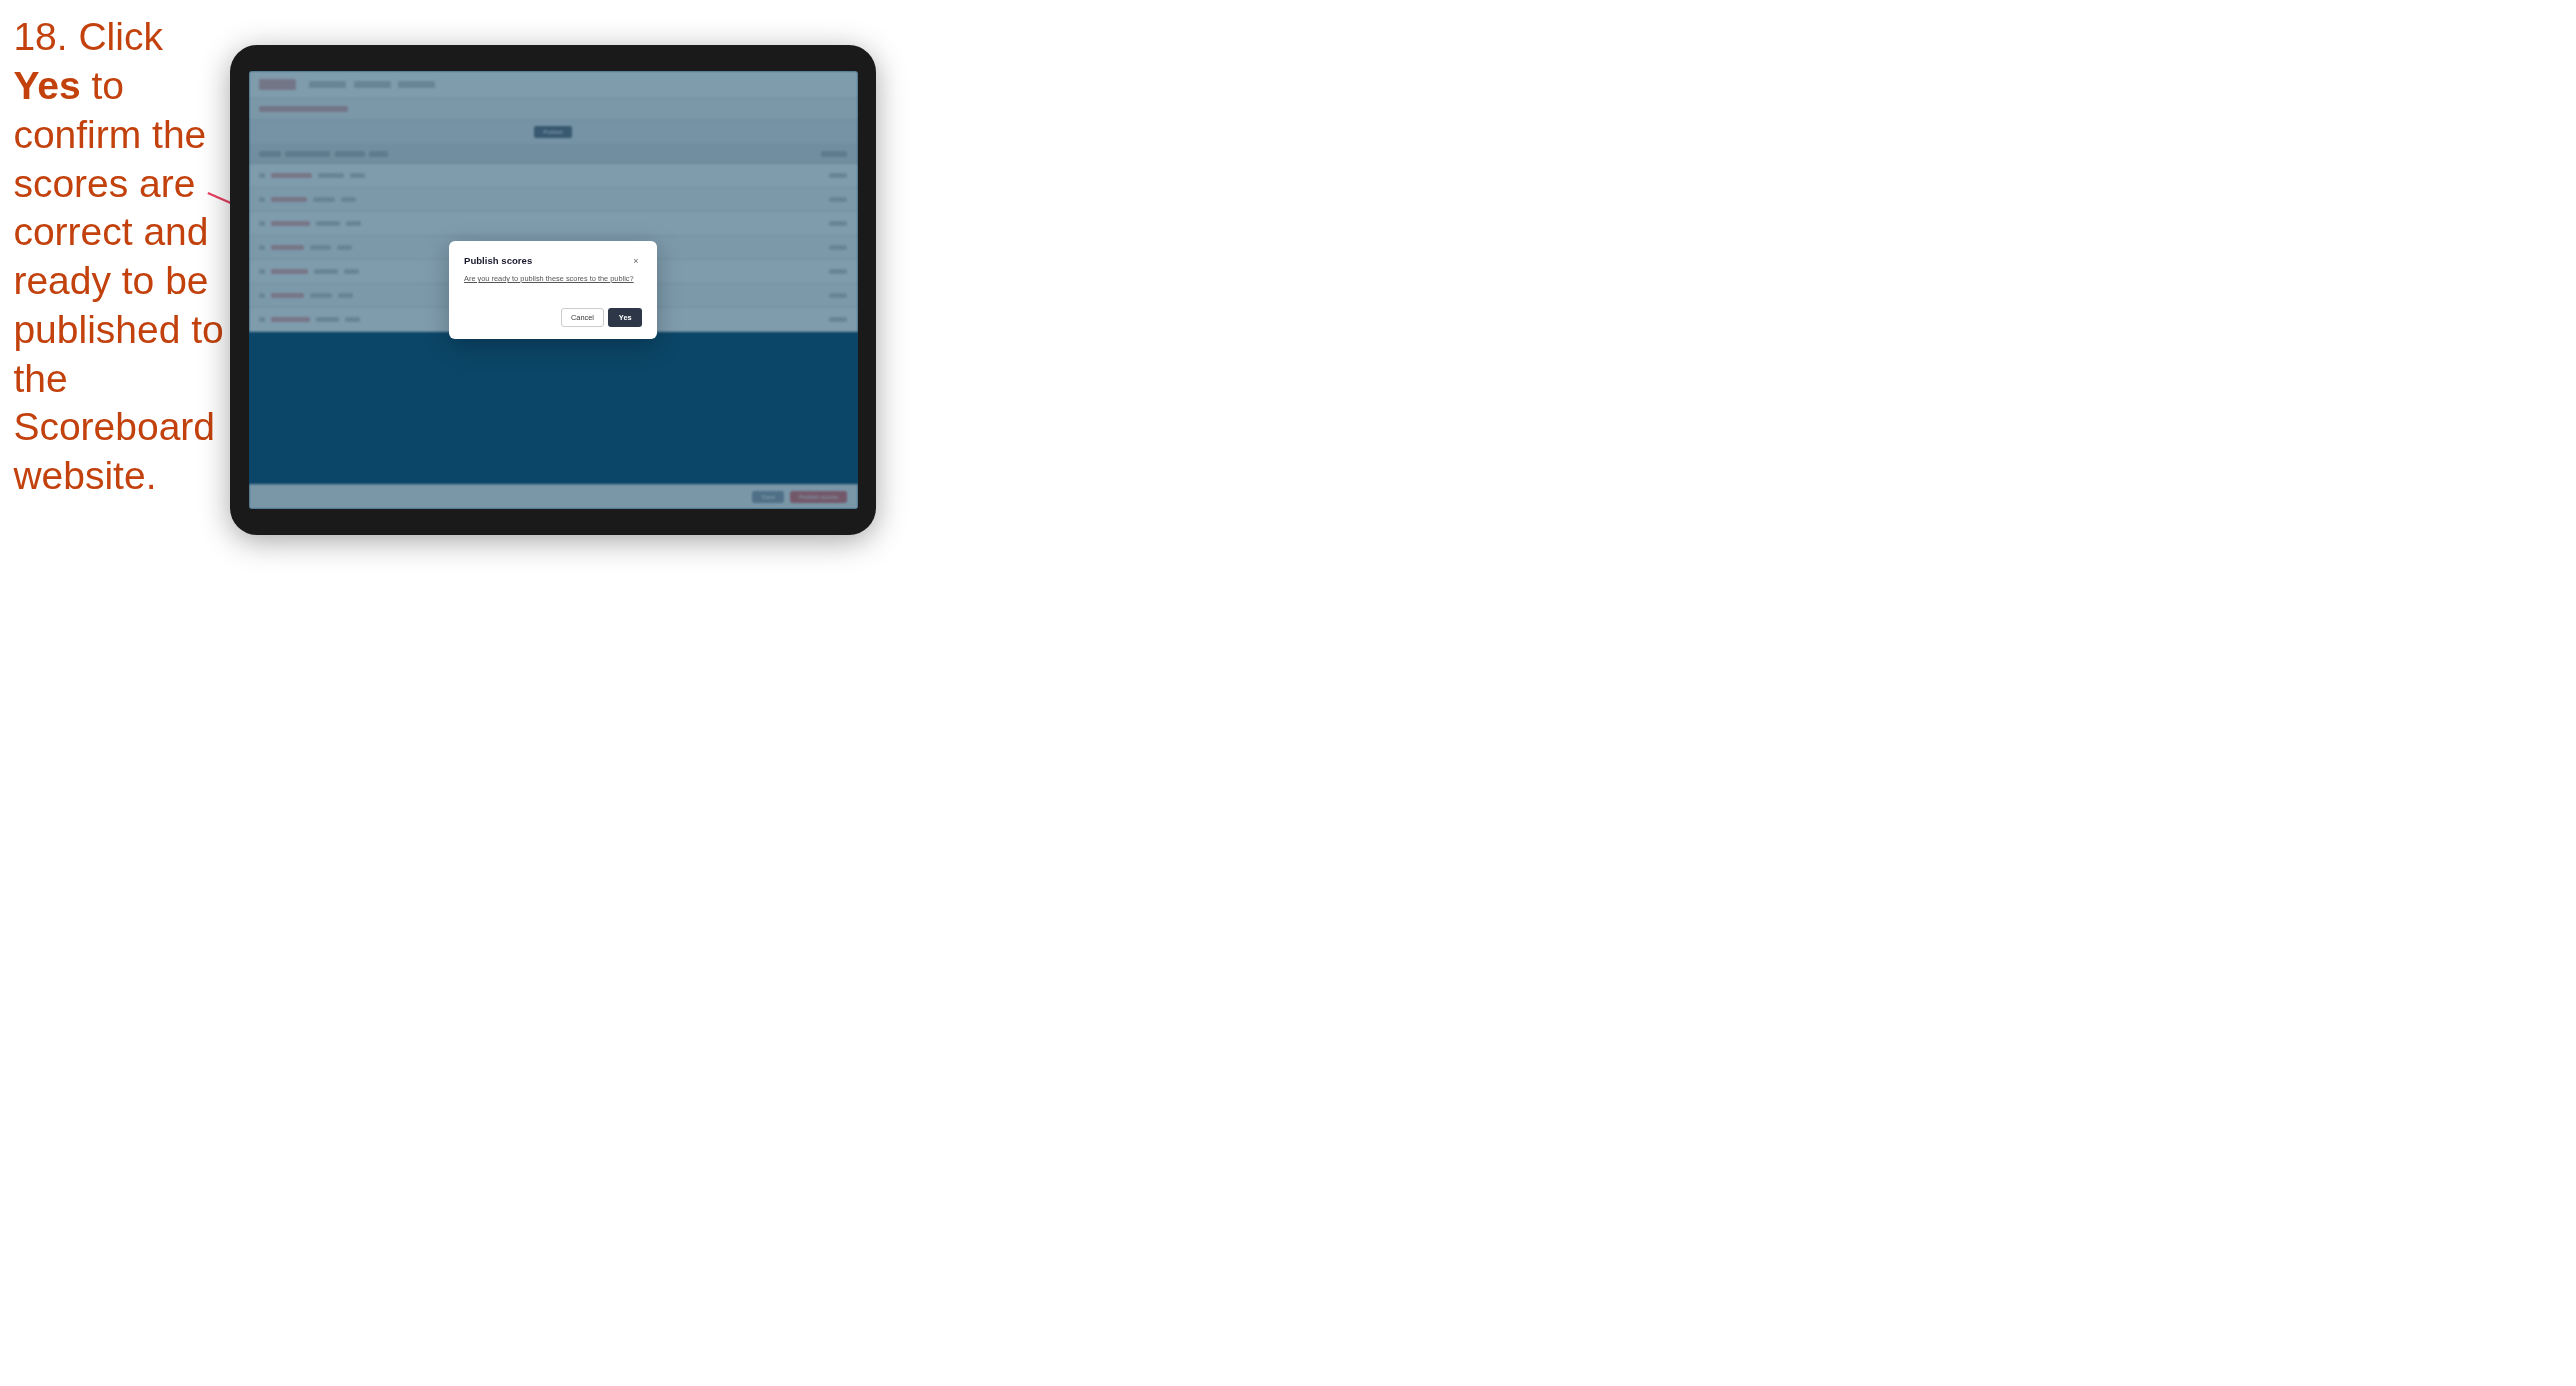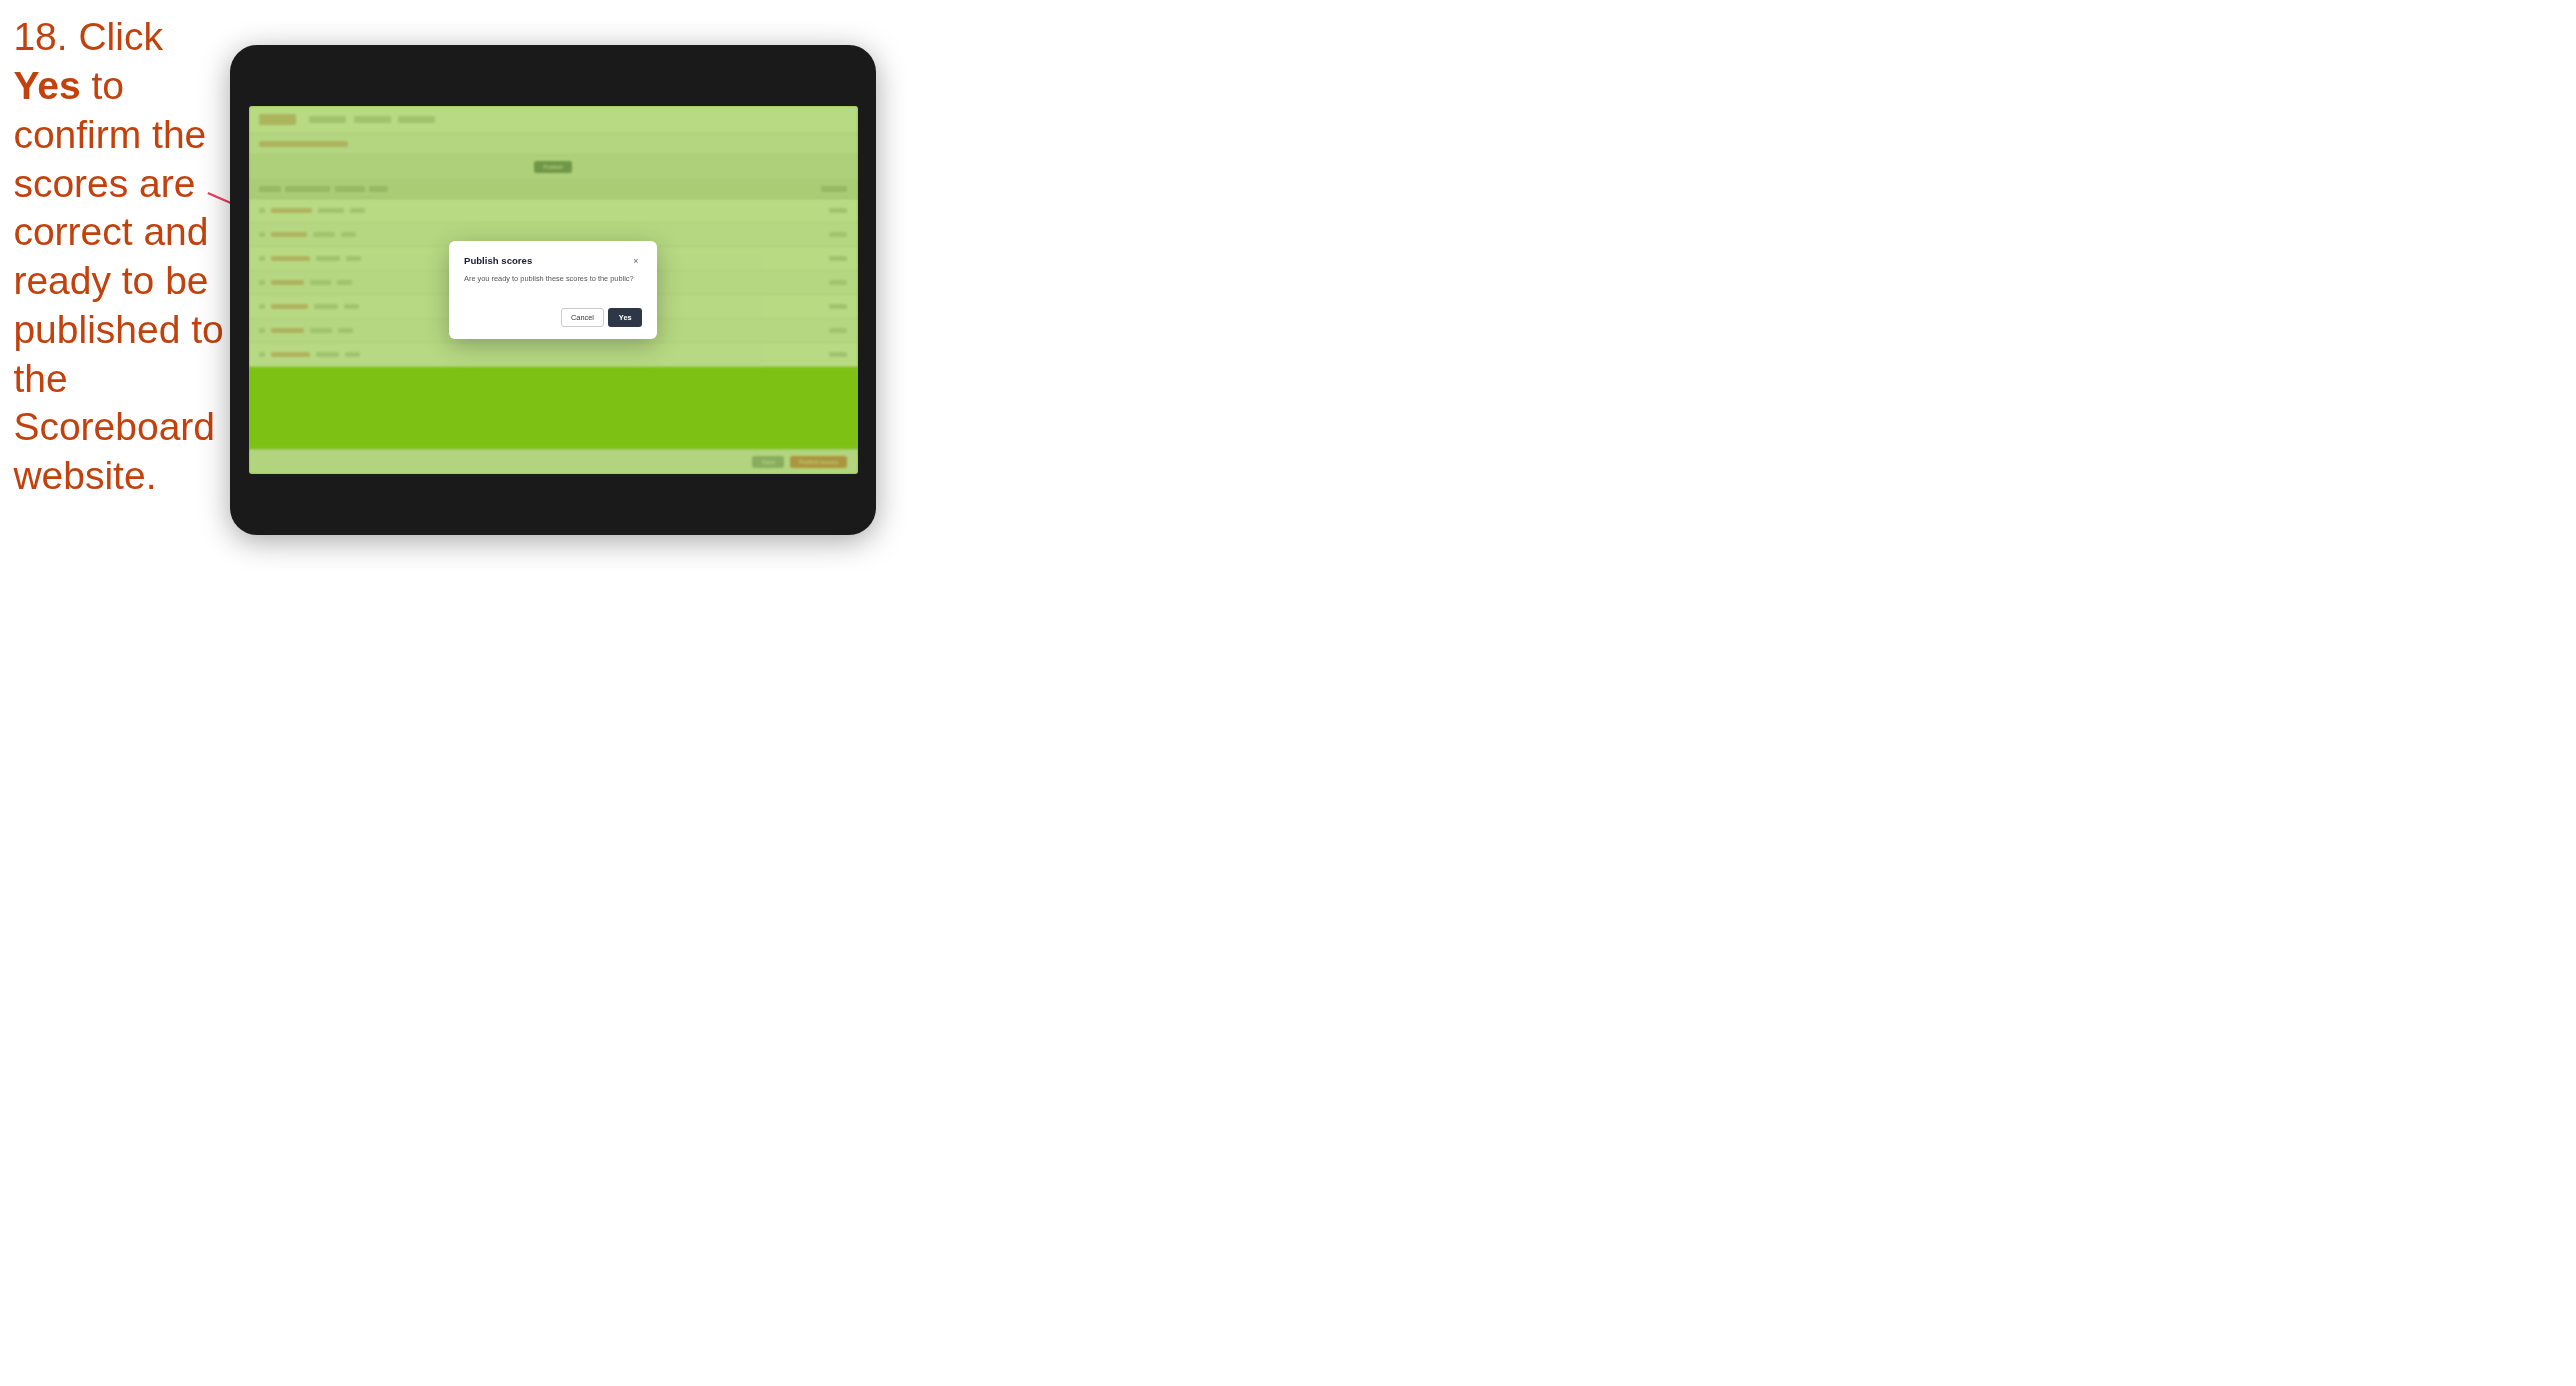--- a/index.html
+++ b/index.html
@@ -38,22 +38,22 @@
       background: #1a1a1a;
       border-radius: 27px;
       box-shadow: 0 6px 30px rgba(0,0,0,0.35);
       display: flex;
       align-items: center;
       justify-content: center;
     }
 
     .tablet-screen {
       width: 609px;
-      height: 368px;
-      background: #84cc16;
+      height: 438px;
+      background: #0c4a6e;
       border-radius: 3px;
       overflow: hidden;
       position: relative;
     }
 
     
     .bg-content {
       position: absolute;
       inset: 0;
       filter: blur(1.1px);
@@ -245,20 +245,21 @@
       font-size: 9px;
       border: none;
       background: none;
     }
 
     .modal-body {
       font-size: 7.4px;
       color: #555;
       margin-bottom: 24px;
       line-height: 1.4;
+      text-decoration: underline;
     }
 
     .modal-actions {
       display: flex;
       justify-content: flex-end;
       gap: 4.5px;
     }
 
     .btn-cancel {
       padding: 3.7px 9px;

